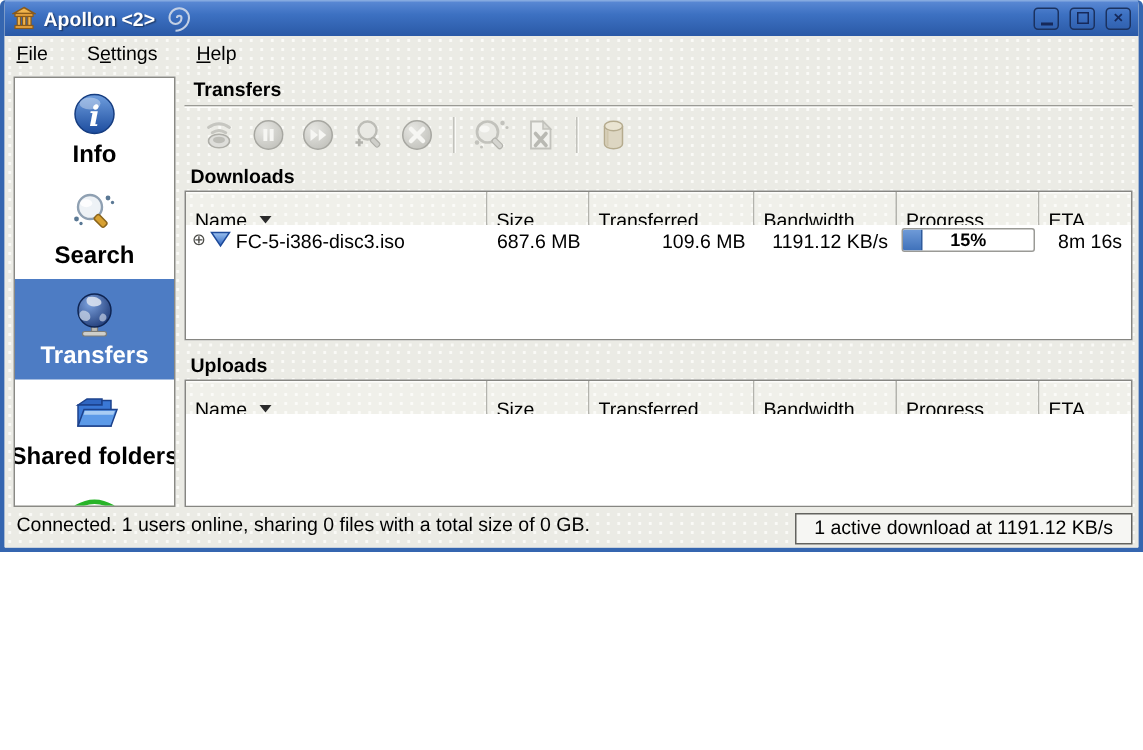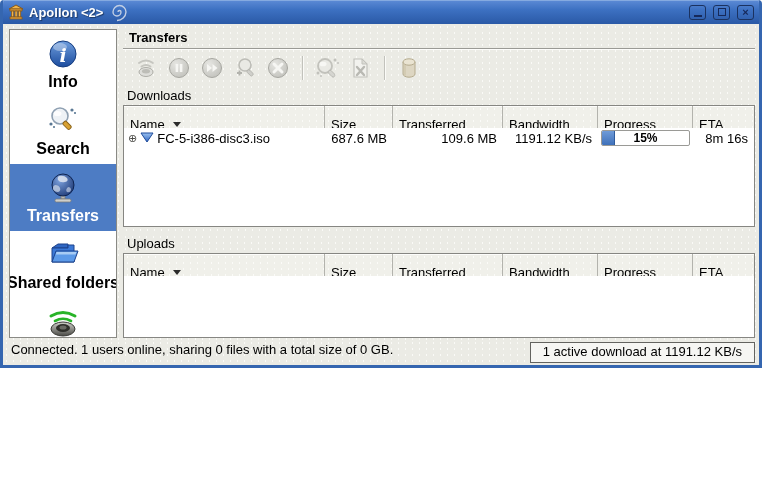--- a/index.html
+++ b/index.html
@@ -58,21 +58,21 @@
 
   
   .main { flex:1; display:flex; flex-direction:column; min-width:0; }
   .panel-title { font-weight:bold; padding:1px 6px 3px 6px; }
   .title-rule { border-top:1px solid #9a9a95; border-bottom:1px solid #fdfdfb; height:2px; }
 
   .toolbar { height:36px; flex:0 0 36px; display:flex; align-items:center; gap:7px; padding:2px 4px 2px 10px; }
   .tool-btn { width:26px; height:26px; display:flex; align-items:center; justify-content:center; border:none; background:transparent; }
   .tool-sep { width:1px; height:24px; background:#c2c2bc; box-shadow:1px 0 0 #fbfbf8; margin:0 4px; }
 
-  .section-label { padding:2px 2px 2px 4px; }
+  .section-label { padding:2px 2px 2px 4px;font-weight:bold; }
 
   .table { border:1px solid #868682; background:#fff; display:flex; flex-direction:column; min-height:0; }
   .dl-table { flex:1; }
   .ul-table { flex:0 0 85px; }
   .thead { display:flex; flex:0 0 22px; height:22px; border-bottom:1px solid #9a9a95; }
   .th {
     background-color:#f0f0ea;
     background-image: radial-gradient(circle, #fbfbf8 0.9px, rgba(255,255,255,0) 1.1px);
     background-size:7px 6px;
     border-right:1px solid #b3b3ad; box-shadow: inset 0 1px 0 #fdfdfb;
@@ -130,20 +130,25 @@
     <span class="spacer"></span>
     <span class="winbtn">
         <span class="min-glyph"></span>
       </span>
     <span class="winbtn">
         <span class="max-glyph"></span>
       </span>
     <span class="winbtn">×</span>
   </div>
 
+  <div class="menubar dotted">
+    <span class="menu-item"><span></span><u>F</u><span>ile</span></span>
+    <span class="menu-item"><span>S</span><u>e</u><span>ttings</span></span>
+    <span class="menu-item"><span></span><u>H</u><span>elp</span></span>
+  </div>
 
   <div class="content dotted">
 
     <div class="sidebar">
 
       <div class="side-item">
         <span style="display:flex;">
           <svg width="34" height="34" viewBox="0 0 34 34">
             <defs>
                 <linearGradient id="gInfo" x1="0" y1="0" x2="0" y2="1">

